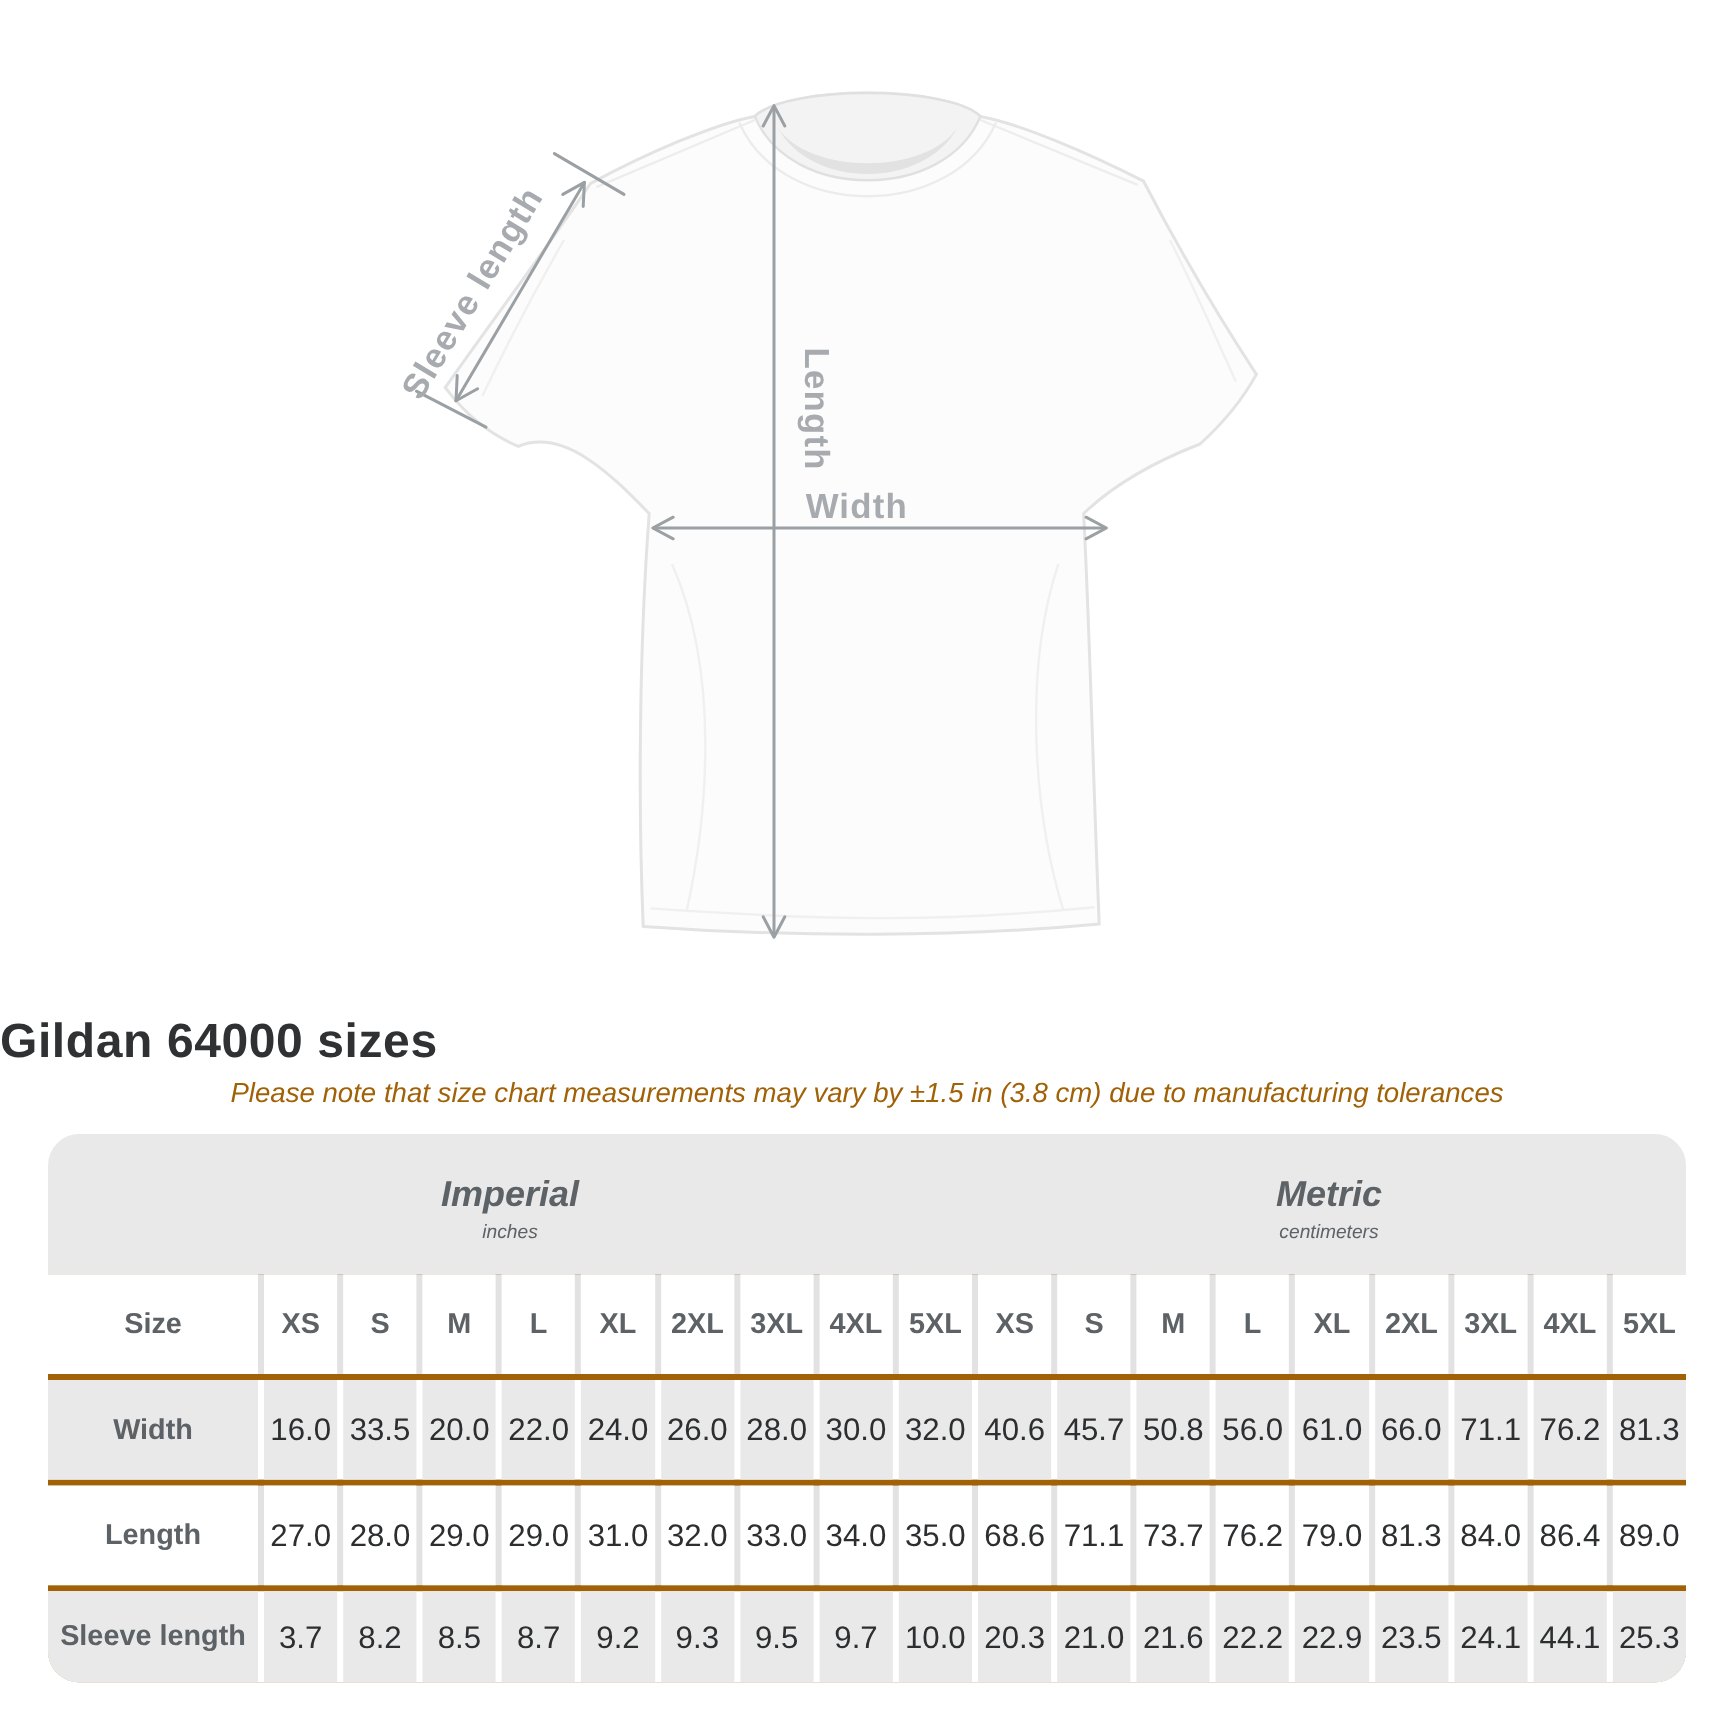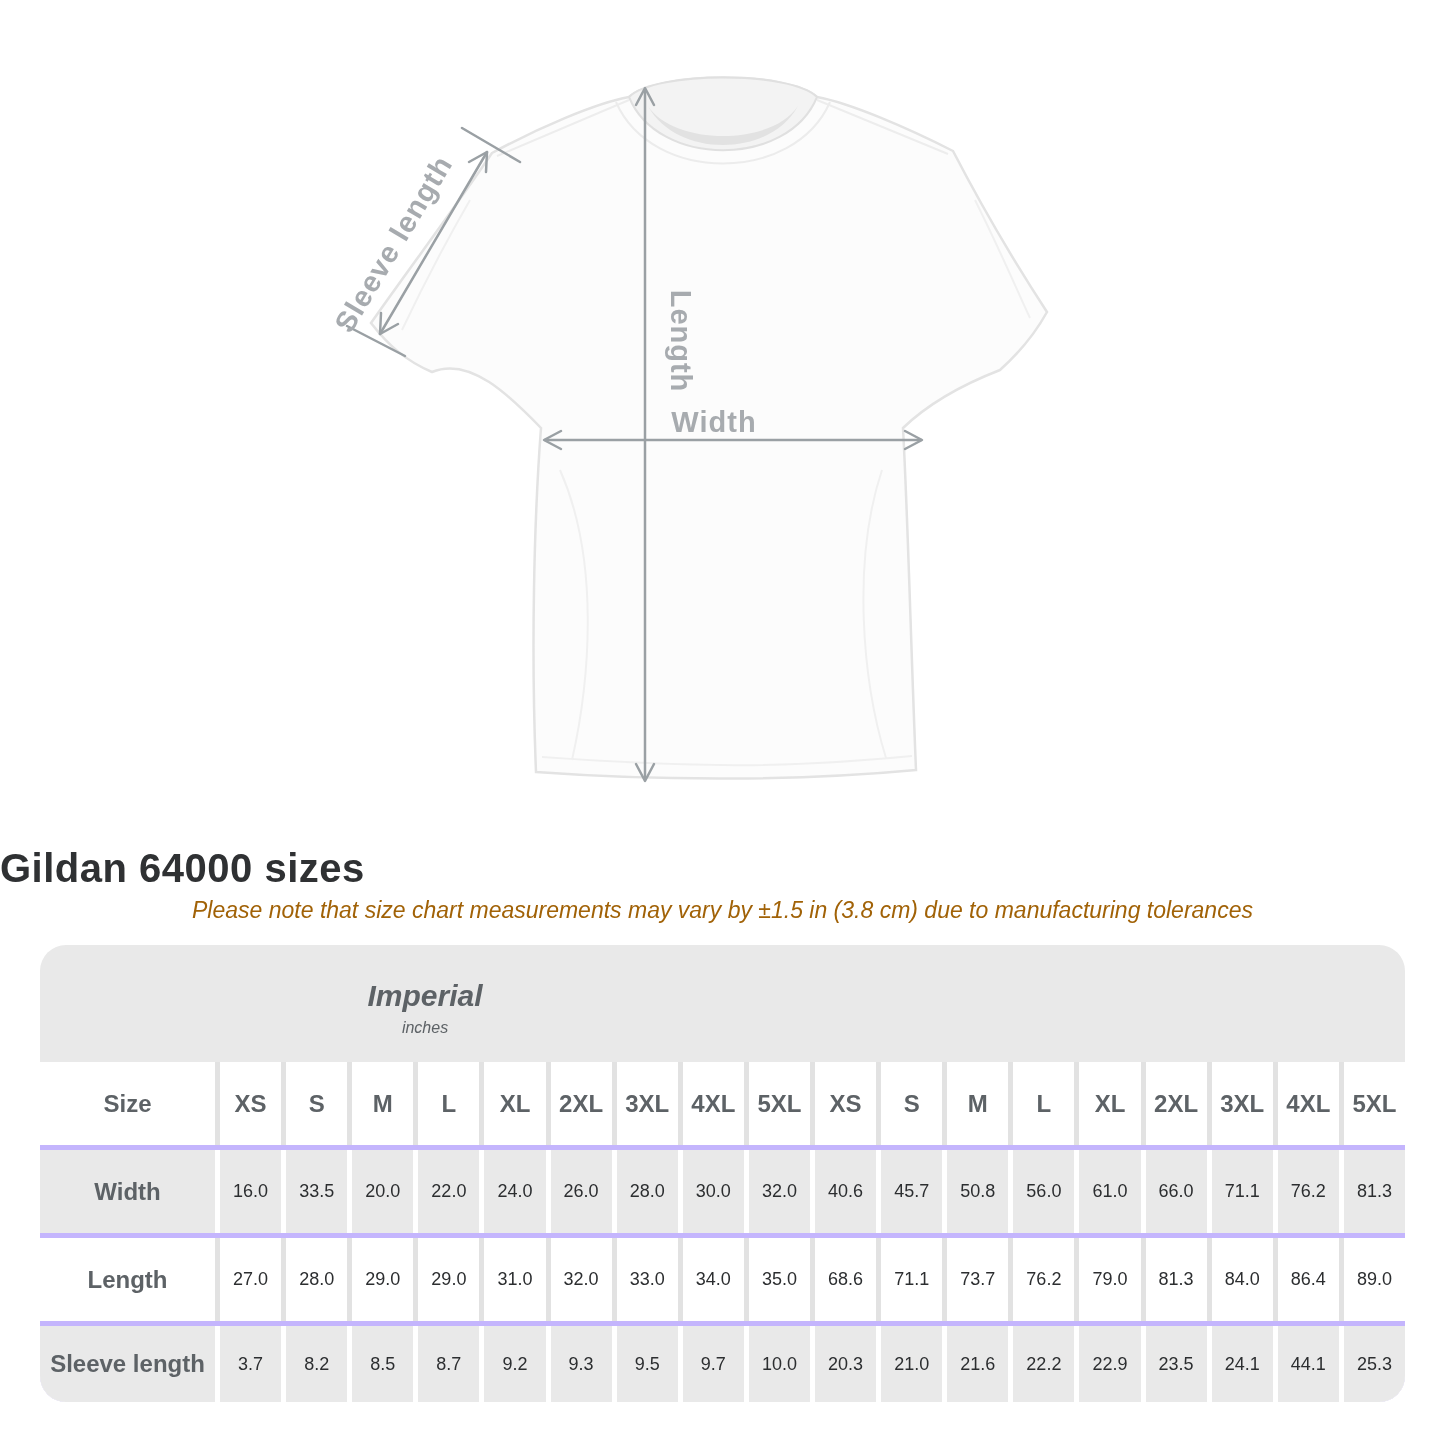--- a/index.html
+++ b/index.html
@@ -18,30 +18,30 @@
 
   .unit-header{height:117px;display:grid;
                grid-template-columns:175px repeat(18,1fr);border-radius:23px;}
   .unit-group{display:flex;flex-direction:column;align-items:center;justify-content:center;
               gap:6px;padding-top:8px;}
   .unit-group.imperial{grid-column:1/11;}
   .unit-group.metric{grid-column:11/20;}
   .unit-name{font-size:30px;font-weight:bold;font-style:italic;color:#5d6266;}
   .unit-sub{font-size:16px;font-style:italic;color:#5d6266;}
 
-  .rows{display:flex;flex-direction:column;gap:5px;background:#c4b5fd;}
+  .rows{display:flex;flex-direction:column;gap:5px;background:#a16207;}
   .row{display:grid;grid-template-columns:175px repeat(18,1fr);column-gap:5px;height:83px;}
   .row.last{height:76px;}
   .row.white{background:#e2e2e2;}   
   .row.gray{background:#ffffff;}    
   .row.white > .cell{background:#ffffff;}
   .row.gray  > .cell{background:#e9e9e9;}
   .cell{display:flex;align-items:center;justify-content:center;}
   .cell.label,.cell.head{font-size:24px;font-weight:bold;color:#5d6266;}
-  .cell.val{font-size:18px;color:#2c2e30;}
+  .cell.val{font-size:26px;color:#2c2e30;}
 
   svg text{font-family:"Liberation Sans","DejaVu Sans",sans-serif;}
   .ann-label{fill:#a7abaf;font-size:29px;font-weight:bold;letter-spacing:1px;}
 </style>
 </head>
 <body>
 
 <svg class="figure" width="1445" height="840" viewBox="0 0 1445 840">
 
   <g>
@@ -98,20 +98,24 @@
 </svg>
 
 <div class="title">Gildan 64000 sizes</div>
 <div class="subtitle">Please note that size chart measurements may vary by ±1.5 in (3.8 cm) due to manufacturing tolerances</div>
 
 <div class="card">
   <div class="unit-header">
     <div class="unit-group imperial">
       <div class="unit-name">Imperial</div>
       <div class="unit-sub">inches</div>
+    </div>
+    <div class="unit-group metric">
+      <div class="unit-name">Metric</div>
+      <div class="unit-sub">centimeters</div>
     </div>
   </div>
 
   <div class="rows">
 
     <div class="row white">
       <div class="cell label">Size</div>
       <div class="cell head">XS</div>
       <div class="cell head">S</div>
       <div class="cell head">M</div>

